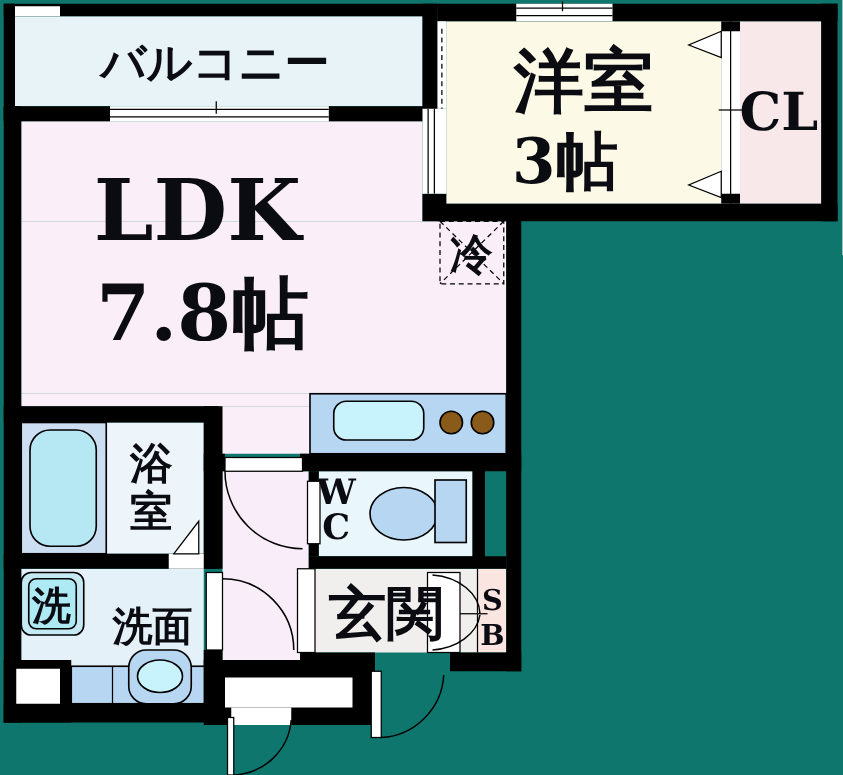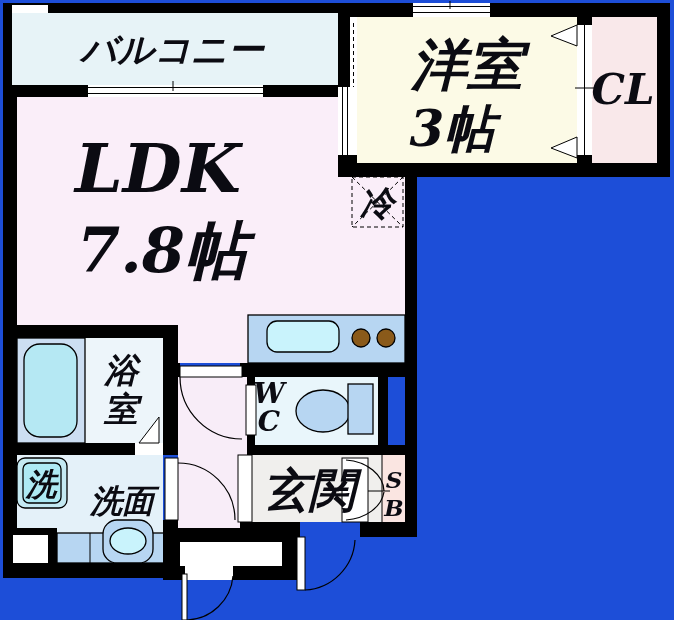--- a/index.html
+++ b/index.html
@@ -1,16 +1,16 @@
 <!DOCTYPE html>
 <html><head>
 <meta charset="utf-8">
 <style>
   html,body{margin:0;padding:0;background:#ffffff;}
-  .stage{position:relative;width:674px;height:620px;background:#1d4ed8;overflow:hidden;font-style:italic;}
+  .stage{position:relative;width:674px;height:620px;background:#0f766e;overflow:hidden;}
   svg text{font-family:"DejaVu Serif","Liberation Serif",serif;font-weight:600;fill:#0b0b12;}
   .wall{stroke:none;}
   .wh{fill:#ffffff;}
   .outline{stroke:#000;stroke-width:1.3;}
   .thin{stroke:#000;stroke-width:1;}
   .arc{fill:none;stroke:#000;stroke-width:1.2;}
   .dash{stroke:#000;stroke-width:1;stroke-dasharray:4 3;fill:none;}
 </style>
 </head>
 <body>

